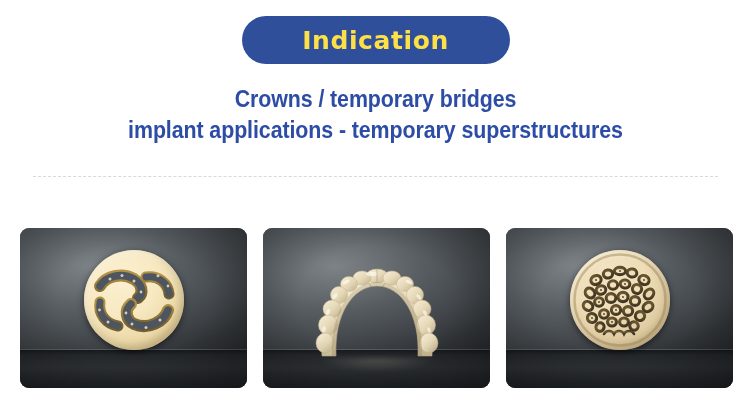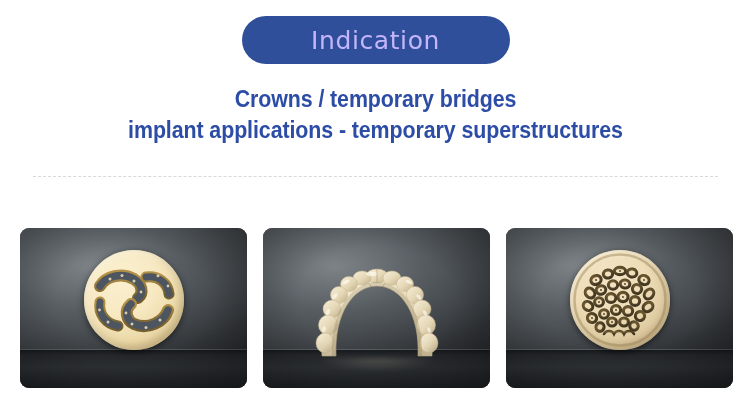--- a/index.html
+++ b/index.html
@@ -30,23 +30,23 @@
     width: 268px;
     height: 48px;
     border-radius: 24px;
     background: #2f4f9b;
     display: flex;
     align-items: center;
     justify-content: center;
     box-sizing: border-box;
   }
   .badge-label {
-    color: #c4b5fd;
+    color: #fde047;
     font-size: 25px;
-    font-weight: 400;
+    font-weight: 700;
     letter-spacing: 0.6px;
     font-family: "DejaVu Sans", sans-serif;
     line-height: 1;
   }
 
   
   .headline {
     position: absolute;
     left: 0;
     top: 84px;

